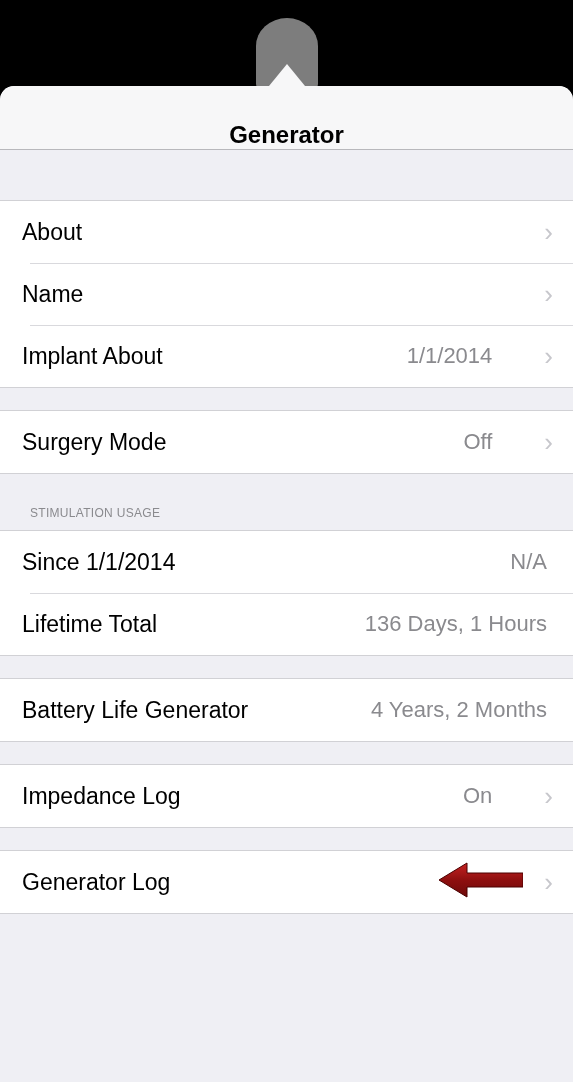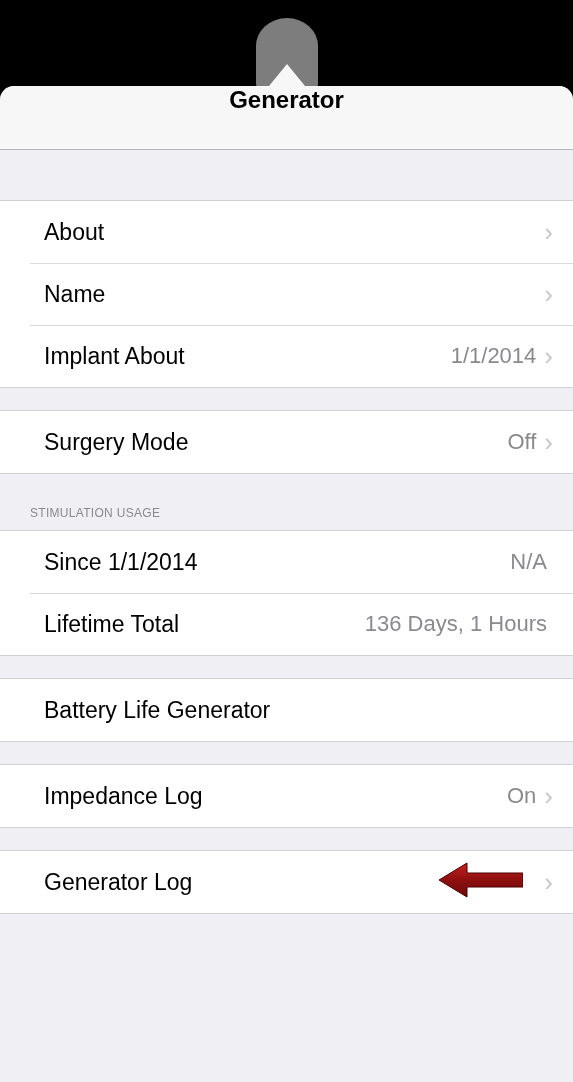--- a/index.html
+++ b/index.html
@@ -50,21 +50,21 @@
       background: #efeff4;
       border-top-left-radius: 14px;
       border-top-right-radius: 14px;
       overflow: hidden;
     }
     .header {
       height: 64px;
       background: #f7f7f8;
       border-bottom: 1px solid #b8b8bc;
       display: flex;
-      align-items: flex-start;
+      align-items: flex-end;
       justify-content: center;
       border-top-left-radius: 14px;
       border-top-right-radius: 14px;
       position: relative;
       z-index: 2;
     }
     .header-title {
       font-size: 24px;
       font-weight: 700;
       color: #000;
@@ -74,23 +74,24 @@
     .group-spacer-sm { height: 22px; }
     .group {
       background: #fff;
       border-top: 1px solid #d1d1d5;
       border-bottom: 1px solid #d1d1d5;
     }
     .row {
       min-height: 62px;
       display: flex;
       align-items: center;
-      padding: 0 20px 0 44px;
+      padding: 0 20px 0 22px;
       position: relative;
       background: #fff;
+      gap: 44px;
     }
     .row + .row::before {
       content: "";
       position: absolute;
       top: 0;
       left: 30px;
       right: 0;
       height: 1px;
       background: #d9d9dd;
     }
@@ -186,20 +187,21 @@
         <span class="row-label">Lifetime Total</span>
         <span class="row-value">136 Days, 1 Hours</span>
       </div>
     </div>
 
     <div class="group-spacer-sm"></div>
 
     <div class="group">
       <div class="row">
         <span class="row-label">Battery Life Generator</span>
+        <span class="row-value">4 Years, 2 Months</span>
       </div>
     </div>
 
     <div class="group-spacer-sm"></div>
 
     <div class="group">
       <div class="row">
         <span class="row-label">Impedance Log</span>
         <span class="row-value">On</span>
         <span class="chevron">›</span>

